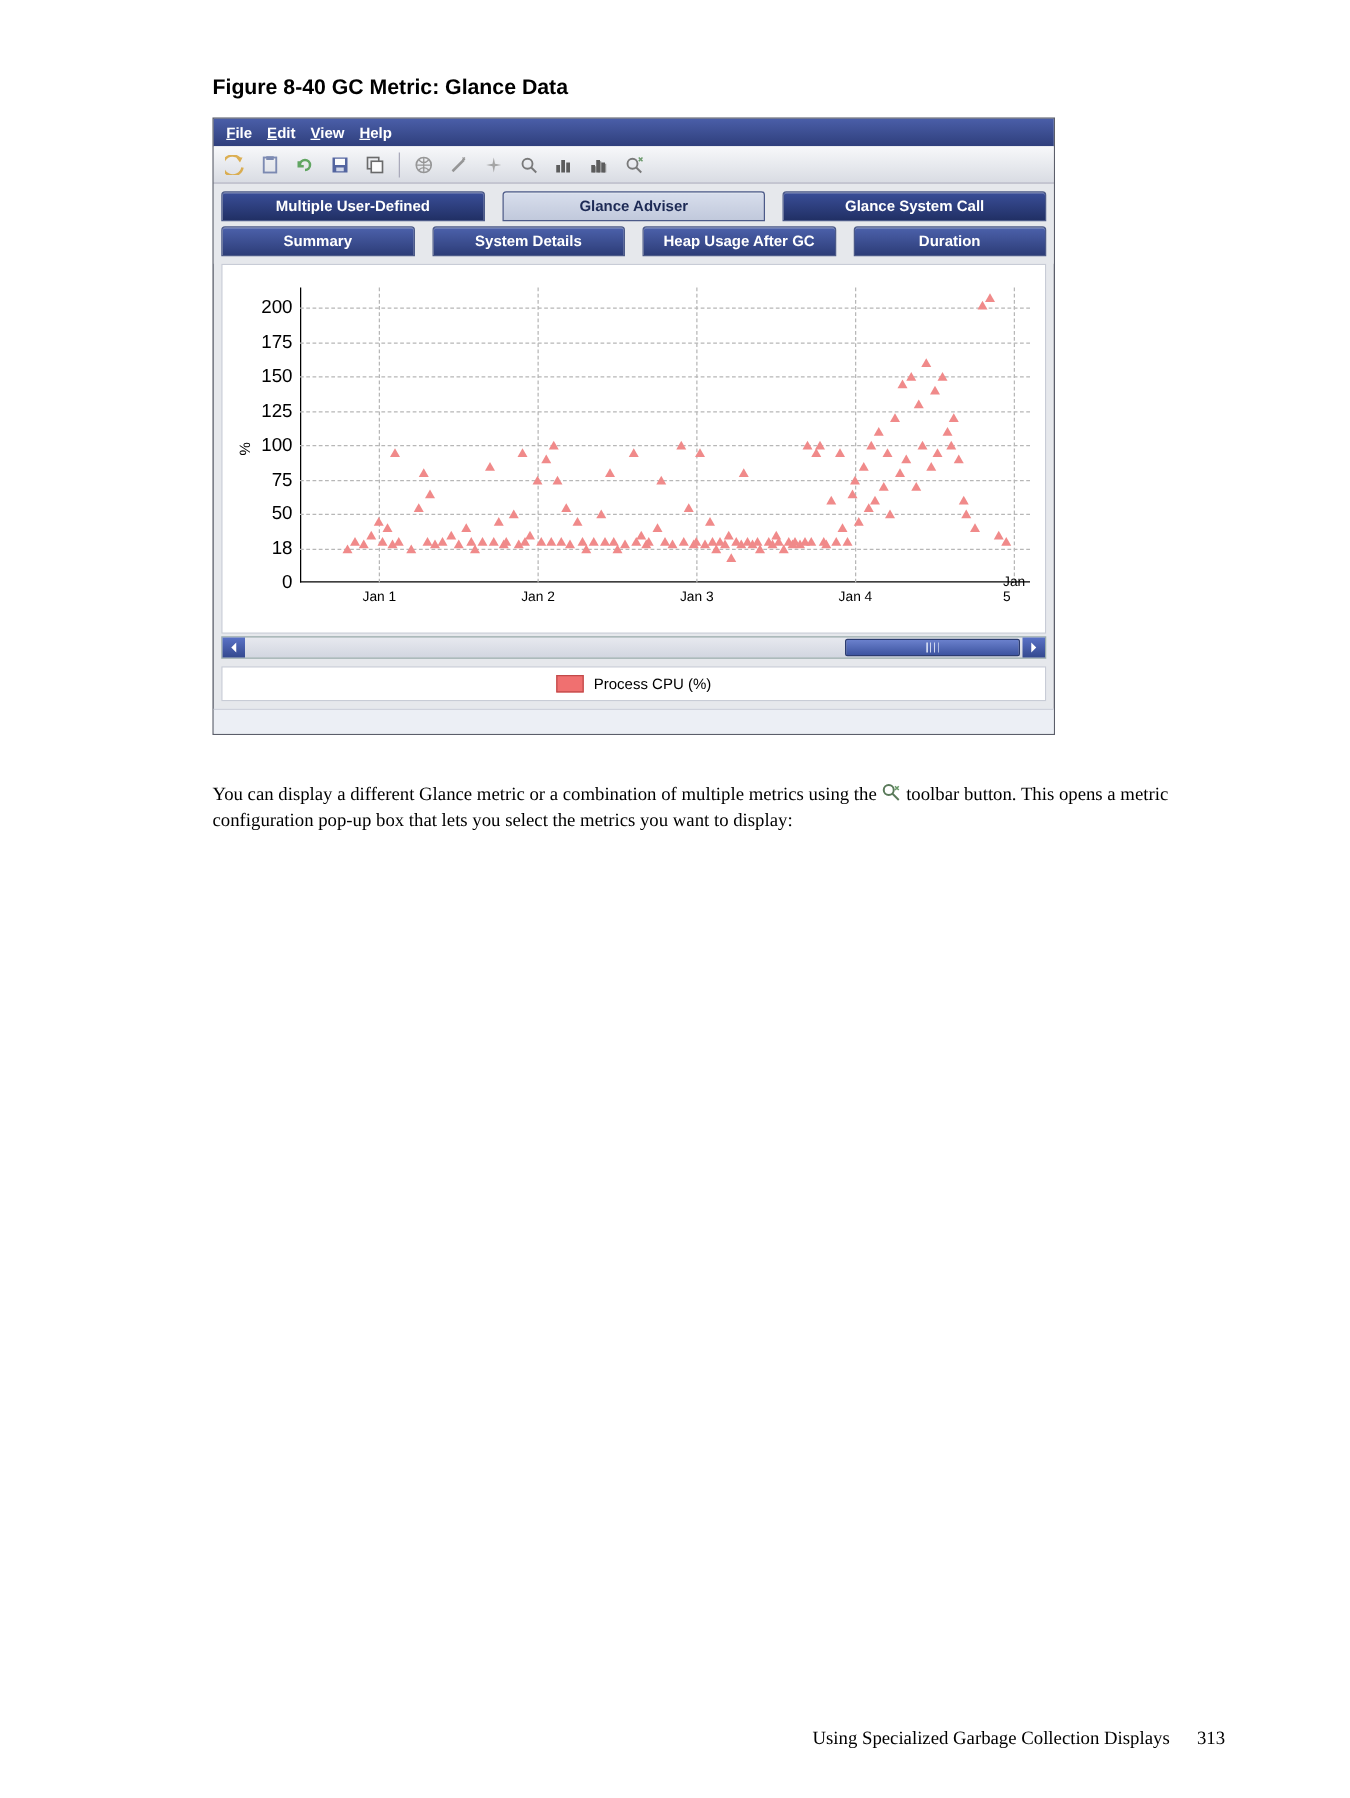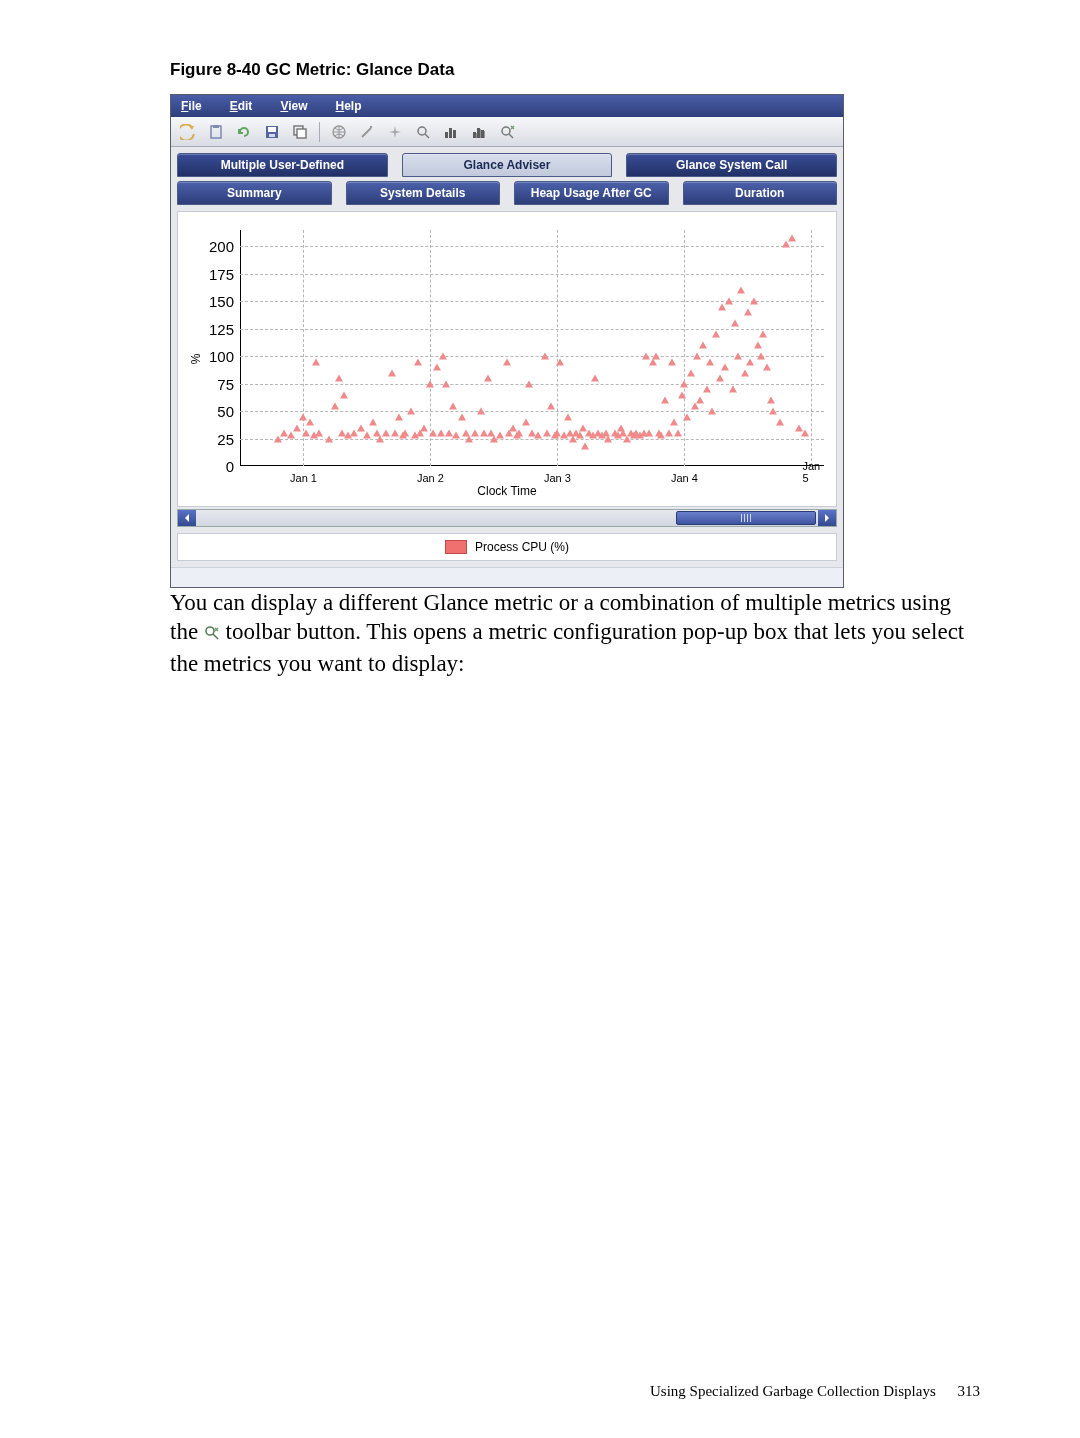--- a/index.html
+++ b/index.html
@@ -10,21 +10,21 @@
 
   
   .win { width: 674px; border: 1px solid #5b5e6a; background: #e6e8ec; font-family: Arial, Helvetica, sans-serif; }
   .titlebar { background: linear-gradient(#2a3a7a, #1f2c5e); height: 23px; display: flex; align-items: center; color: #fff; font-size: 12px; font-weight: bold; padding: 0 4px; }
   .titlebar .app-icon { width: 14px; height: 14px; margin-right: 6px; display: inline-block; }
   .titlebar .spacer { flex: 1; }
   .win-ctrls { display: flex; gap: 2px; }
   .win-btn { width: 18px; height: 16px; background: #d6d8e0; border: 1px solid #888; display: flex; align-items: center; justify-content: center; }
   .win-btn svg { display: block; }
 
-  .menubar { background: linear-gradient(#4a5ea8, #2f3f7c); height: 22px; display: flex; align-items: center; padding-left: 10px; gap: 28px; color: #fff; font-size: 12px; font-weight: bold; }
+  .menubar { background: linear-gradient(#4a5ea8, #2f3f7c); height: 22px; display: flex; align-items: center; padding-left: 10px; gap: 12px; color: #fff; font-size: 12px; font-weight: bold; }
   .menu-item u { text-decoration: underline; }
 
   .toolbar { height: 30px; background: linear-gradient(#f7f8fa, #d9dce3); border-bottom: 1px solid #aab; display: flex; align-items: center; padding: 0 6px; gap: 6px; }
   .tbtn { width: 22px; height: 22px; display: flex; align-items: center; justify-content: center; opacity: .85; }
   .tsep { width: 1px; height: 20px; background: #aab; margin: 0 2px; }
 
   
   .tabs-wrap { padding: 6px 6px 2px 6px; background: #e6e8ec; }
   .tab-row { display: flex; gap: 14px; margin-bottom: 4px; }
   .tab-row.back .tab { background: linear-gradient(#4c61ab, #2d3d78); }
@@ -51,21 +51,21 @@
   .hscroll .thumb { position:absolute; right: 2px; top: 1px; bottom: 1px; width: 140px; background: linear-gradient(#6a80cc,#3d54a0); border: 1px solid #2c3c70; border-radius: 2px; display:flex; align-items:center; justify-content:center; }
   .thumb-grip { width: 10px; height: 8px; background: repeating-linear-gradient(to right, #cfd7ef 0 1px, transparent 1px 3px); }
 
   
   .legend-row { margin: 0 6px 6px 6px; height: 28px; background: #fff; border: 1px solid #c8ccd6; display:flex; align-items:center; justify-content:center; gap: 8px; font-size: 12px; }
   .legend-swatch { width: 22px; height: 14px; background: #f07070; border: 1px solid #c14a4a; }
 
   .status { height: 20px; background: #eceff5; border-top: 1px solid #cfd2dc; }
 
   
-  .body-text { font-size: 23px; line-height: 1.28; max-width: 800px; }
+  .body-text { margin-top: 38px; font-size: 15px; line-height: 1.28; max-width: 800px; }
   .inline-icon { display: inline-block; vertical-align: -2px; }
 
   .footer { position: absolute; bottom: 38px; right: 100px; font-size: 15px; font-family: Georgia, serif; }
   .footer .pn { margin-left: 18px; }
 </style>
 </head>
 <body>
 
 <div class="page">
   <div class="figure-caption">Figure 8-40 GC Metric: Glance Data</div>
@@ -173,21 +173,21 @@
         <div class="tab">Heap Usage After GC</div>
         <div class="tab">Duration</div>
       </div>
     </div>
 
     <div class="chart-panel">
       <div class="yaxis-label">%</div>
       <div class="plot" id="plot">
         <div class="plot-border"></div>
       <div class="ytick" style="bottom: 0%;">0</div>
-          <div class="ytick" style="bottom: 11.6279%;">25</div>
+          <div class="ytick" style="bottom: 11.6279%;">18</div>
           <div class="grid-h" style="top: 88.3721%;"></div>
           <div class="ytick" style="bottom: 23.2558%;">50</div>
           <div class="grid-h" style="top: 76.7442%;"></div>
           <div class="ytick" style="bottom: 34.8837%;">75</div>
           <div class="grid-h" style="top: 65.1163%;"></div>
           <div class="ytick" style="bottom: 46.5116%;">100</div>
           <div class="grid-h" style="top: 53.4884%;"></div>
           <div class="ytick" style="bottom: 58.1395%;">125</div>
           <div class="grid-h" style="top: 41.8605%;"></div>
           <div class="ytick" style="bottom: 69.7674%;">150</div>
@@ -338,21 +338,20 @@
           <div class="marker" style="left: 89.5652%; bottom: 55.814%;"></div>
           <div class="marker" style="left: 90.2174%; bottom: 41.8605%;"></div>
           <div class="marker" style="left: 90.8696%; bottom: 27.907%;"></div>
           <div class="marker" style="left: 91.3043%; bottom: 23.2558%;"></div>
           <div class="marker" style="left: 92.3913%; bottom: 18.6047%;"></div>
           <div class="marker" style="left: 93.4783%; bottom: 93.9535%;"></div>
           <div class="marker" style="left: 94.5652%; bottom: 96.7442%;"></div>
           <div class="marker" style="left: 95.6522%; bottom: 16.2791%;"></div>
           <div class="marker" style="left: 96.7391%; bottom: 13.9535%;"></div>
         </div>
-      <div class="xlabel">Clock Time</div>
     </div>
 
     <div class="hscroll">
       <div class="arrow">
           <svg width="8" height="10">
             <path d="M6 1 L2 5 L6 9 Z" fill="#fff"></path>
           </svg>
         </div>
       <div class="track">
         <div class="thumb">

